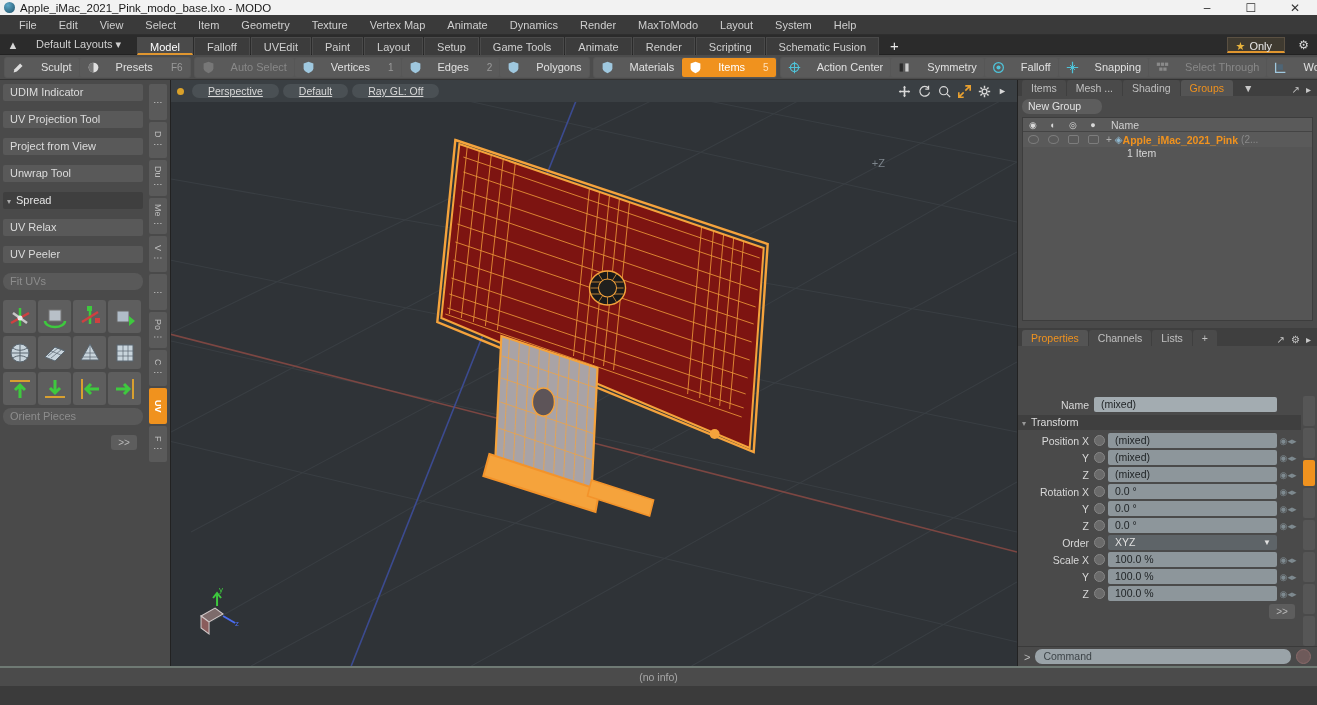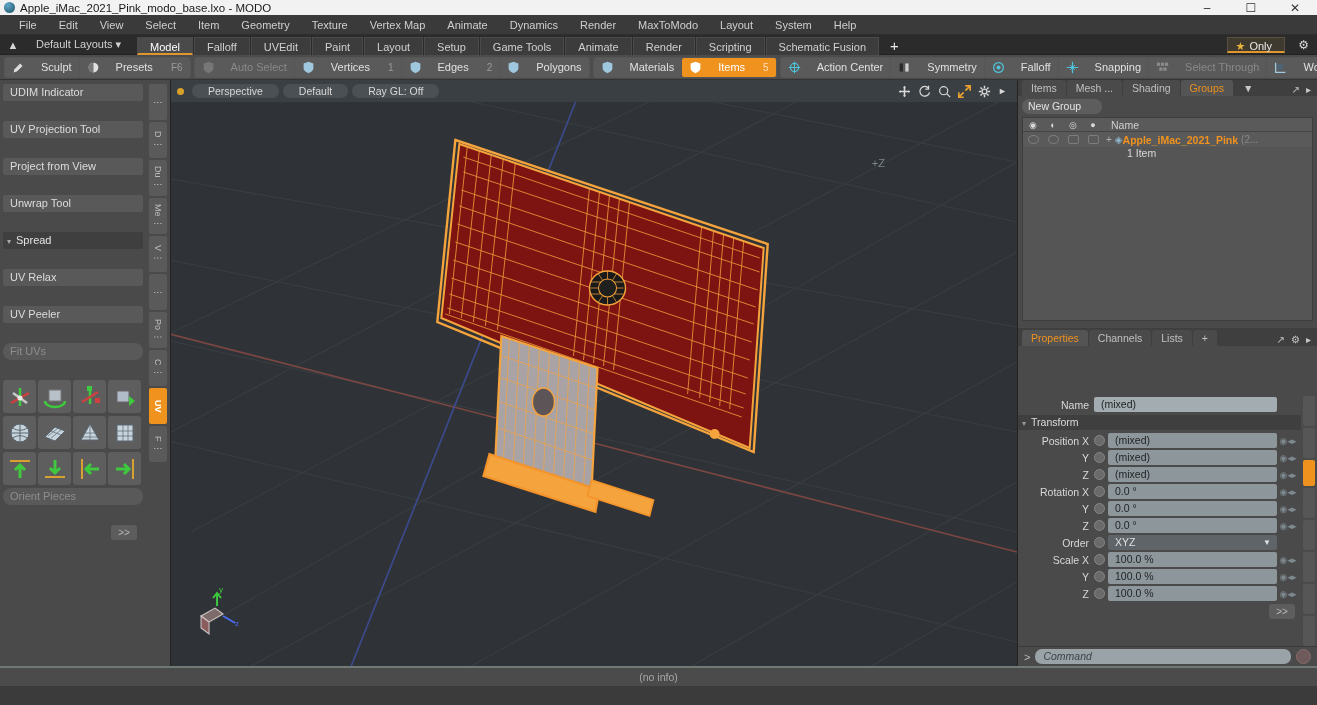--- a/index.html
+++ b/index.html
@@ -71,21 +71,21 @@
   .mbtn.sel { background:#f0921e; color:#fff; }
   .mbtn .num { color:#9a9a9a; font-size:10px; margin-left:2px; }
   .mbtn.sel .num { color:#ffe0b8; }
   .ic { width:13px;height:13px;display:inline-block;flex:none; }
   
   .main { display:flex; height:586px; }
   
   .lsb { width:146px; background:#4a4a4a; padding:4px 3px 0 3px; }
   .lrow {
     height:17px;line-height:17px;background:#595959;border-radius:2px;
-    margin-bottom:20px;padding-left:7px;font-size:11px;color:#dcdcdc;
+    margin-bottom:10px;padding-left:7px;font-size:11px;color:#dcdcdc;
   }
   .lrow.dim { color:#8d8d8d;border-radius:8px; }
   .lrow.sect { background:#3f3f3f; color:#e4e4e4; padding-left:4px; }
   .lrow.sect:before { content:"▾"; font-size:8px; margin-right:5px; color:#aaa; }
   .lgrid { display:flex; gap:2px; margin-bottom:3px; }
   .lcell {
     width:33px;height:33px;background:#5e5e5e;border-radius:3px;
     display:flex;align-items:center;justify-content:center;
   }
   .ltabstrip {
@@ -97,21 +97,21 @@
     writing-mode:vertical-rl; text-orientation:mixed;
     font-size:9px;color:#bdbdbd;display:flex;align-items:center;justify-content:center;
   }
   .vtab.act { background:#f0921e;color:#fff;font-weight:bold; }
   
   .vp { flex:1; background:#2f3337; position:relative; border-left:1px solid #222; border-right:1px solid #222;}
   .vphead { height:22px; background:#3a3f43; display:flex; align-items:center; padding:0 6px; gap:4px;}
   .vdot { width:7px;height:7px;border-radius:50%;background:#d9a12a;margin-right:4px; }
   .vbtn {
     height:14px;line-height:14px;padding:0 16px;background:#4a5054;
-    border-radius:7px;font-size:10.5px;color:#d8d8d8;
+    border-radius:7px;font-size:10.5px;color:#d8d8d8;text-decoration:underline;
   }
   .vicons { margin-left:auto; display:flex; gap:7px; align-items:center; padding-right:4px; }
   .vpbody { position:absolute; top:22px; left:0; right:0; bottom:0; overflow:hidden; }
   .stats {
     position:absolute;right:8px;bottom:28px;text-align:right;
     font-size:10.5px;color:#c4c4c4;line-height:13.5px;
   }
   .stats .hl { color:#e0a53c; }
   .statusbar {
     height:20px;background:#4b4b4b;border-top:2px solid #6f7a74;
@@ -148,21 +148,21 @@
   .pfield {
     flex:1;height:15px;line-height:15px;background:#8d969b;border-radius:2px;
     font-size:10.5px;color:#1e2224;padding-left:7px;position:relative;
   }
   .pfield.name { background:#a3acb1; }
   .pfield.dark { background:#5e6468; color:#e0e0e0; }
   .pend { width:22px;display:flex;align-items:center;justify-content:center;gap:2px;color:#7e8a90;font-size:9px; }
   .sect2 { height:15px;line-height:15px;background:#3f3f3f;margin:2px 0;padding-left:4px;font-size:10.5px;color:#ddd; }
   .sect2:before { content:"▾";font-size:8px;margin-right:5px;color:#999; }
   .cmdbar { height:24px;background:#4a4a4a;border-top:1px solid #3a3a3a;display:flex;align-items:center;padding:0 6px;gap:5px;}
-  .cmdin { flex:1;height:15px;line-height:15px;background:#9aa3a8;border-radius:7px;font-size:10.5px;color:#3d4448;padding-left:8px;font-style:italic;}
+  .cmdin { flex:1;height:15px;line-height:15px;background:#9aa3a8;border-radius:7px;font-size:10.5px;color:#3d4448;padding-left:8px;}
   .rec { width:15px;height:15px;border-radius:50%;background:#6e5a5a;border:1px solid #8a6a6a; }
   .rtabstrip { width:16px;background:#4a4a4a;display:flex;flex-direction:column;align-items:center;gap:2px;padding-top:3px;}
   .rvtab { width:12px;height:30px;background:#565656;border-radius:2px; }
   .rvtab.act { background:#f0921e;height:26px; }
   .bigbtn { margin:2px 6px 0 auto;width:26px;height:15px;background:#5d5d5d;border-radius:3px;
     display:flex;align-items:center;justify-content:center;font-size:10px;color:#b8b8b8; }
 </style>
 </head>
 <body>
 

